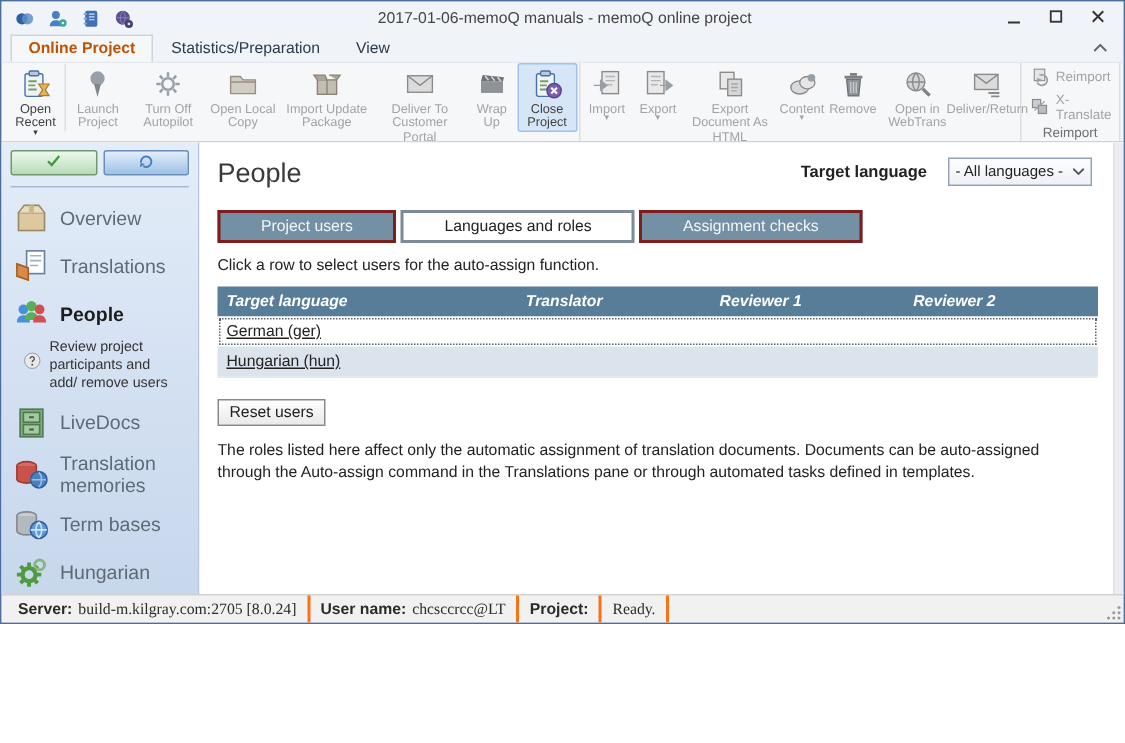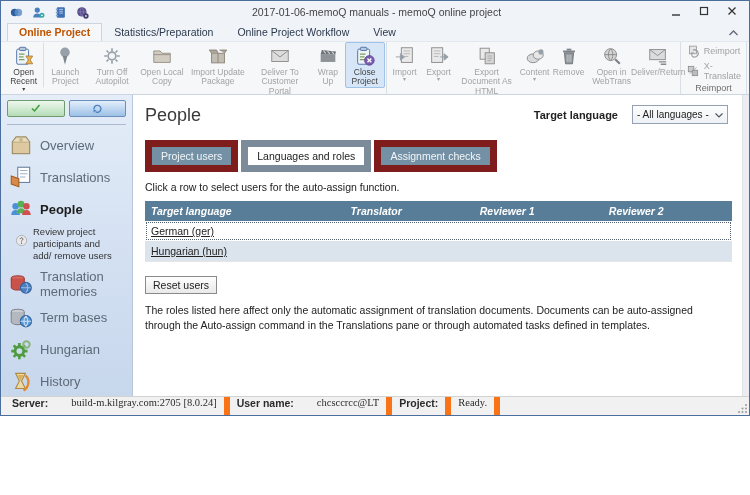--- a/index.html
+++ b/index.html
@@ -66,41 +66,41 @@
   .content-header { display:flex; align-items:flex-start; }
   .page-title { font-size:18px; color:#3a3a3a; font-weight:normal; }
   .tl-box { margin-left:auto; display:flex; align-items:center; gap:14px; padding-right:10px; }
   .tl-label { font-weight:bold; font-size:11px; color:#222; }
   .tl-select { width:96px; height:19px; border:1px solid #93a1b2; background:linear-gradient(180deg,#fcfdfe,#eef1f5);
                display:flex; align-items:center; font-size:10px; color:#222; padding:0 4px; }
   .tl-select .tl-caret { margin-left:auto; }
   .tl-select svg { width:8px; height:5px; }
 
   .page-tabs { display:flex; gap:3px; margin-top:14px; }
-  .ptab { padding:3px 9px; font-size:10.5px; background:#7390a5; color:#f2f6f9; border:7px solid #7f1d1d; cursor:default; }
+  .ptab { padding:3px 27px; font-size:10.5px; background:#7390a5; color:#f2f6f9; border:2px solid #7f1d1d; cursor:default; }
   .ptab.active { background:#fff; color:#222; border-color:#7c8b99; }
 
   .hint { margin-top:9px; font-size:10.5px; color:#222; }
 
   .grid { margin-top:8px; margin-right:6px; border-bottom:1px solid #e6e6e6; }
   .grid-header { display:grid; grid-template-columns:34% 22% 22% 22%; background:#587d98; }
   .grid-header .hcell { color:#fff; font-weight:bold; font-style:italic; font-size:10.5px; padding:4px 6px; }
   .grid-row { display:grid; grid-template-columns:34% 22% 22% 22%; height:20px; align-items:center; }
   .grid-row .cell { font-size:10.5px; color:#222; padding:0 6px; overflow:hidden; white-space:nowrap;text-decoration:underline; }
   .grid-row.selected { background:#fff; outline:1px dotted #55616e; outline-offset:-2px; }
   .grid-row.alt { background:#dbe3ed; }
 
   .reset-btn { margin-top:14px; font-size:10.5px; color:#222; background:linear-gradient(180deg,#fefefe,#e9e9e9);
                border:1px solid #8a8a8a; padding:2px 7px; cursor:default; }
   .note { margin-top:9px; font-size:10.5px; color:#222; line-height:1.45; max-width:600px; width:96%; }
 
   
   .statusbar { height:19px; flex:0 0 auto; background:#f1f1f1; border-top:1px solid #d2d2d2;
                display:flex; align-items:center; font-size:10.5px; padding:0 4px; position:relative; }
-  .seg { display:flex; align-items:flex-start; padding:0 7px; height:100%; border-right:6px solid #f97316; gap:23px; }
+  .seg { display:flex; align-items:center; padding:0 7px; height:100%; border-right:2px solid #f97316; gap:4px; }
   .seg .seg-label { font-weight:bold; color:#2b2b2b; }
   .seg .seg-value { color:#2b2b2b;font-family:Liberation Serif, serif; }
   .grip { position:absolute; right:1px; bottom:1px; }
   .grip svg { width:11px; height:11px; display:block; }
 </style>
 </head>
 <body>
 
 <div class="window">
 
@@ -154,21 +154,20 @@
           <span class="wicon"><svg viewBox="0 0 10 10">
               <path d="M1.5 1.5l7 7M8.5 1.5l-7 7" stroke="#333" stroke-width="1.3"></path>
             </svg></span>
         </div>
       </div>
   </div>
 
   <div class="tabrow" id="tabrow">
       <div class="rtab active">Online Project</div>
       <div class="rtab">Statistics/Preparation</div>
-      <div class="rtab">Online Project Workflow</div>
       <div class="rtab">View</div>
       <div class="collapse-btn">
         <span class="cicon"><svg viewBox="0 0 9 6">
             <path d="M0.5 5 L4.5 1 L8.5 5" fill="none" stroke="#667" stroke-width="1.3"></path>
           </svg></span>
       </div>
     </div>
 
   <div class="ribbon" id="ribbon">
       <div class="rgroup">
@@ -411,20 +410,31 @@
         </div>
         <div class="side-desc">
           <span class="hicon">
             <svg viewBox="0 0 24 24">
               <circle cx="12" cy="12" r="9.5" fill="#e9e9e9" stroke="#8a8a8a"></circle>
               <path d="M9.5 9.5a2.5 2.5 0 1 1 3.8 2.1c-0.9 0.6-1.3 1-1.3 2.2" fill="none" stroke="#555" stroke-width="1.7"></path>
               <circle cx="12" cy="17" r="1.2" fill="#555"></circle>
             </svg>
           </span>
           <div class="dtext">Review project participants and add/ remove users</div>
+        </div>
+        <div class="side-item">
+          <span class="sicon">
+            <svg viewBox="0 0 24 24">
+              <rect x="5" y="3.5" width="14" height="17" fill="#7fae7f" stroke="#4f7a4f"></rect>
+              <rect x="7" y="5.5" width="10" height="6" fill="#a3c9a3" stroke="#4f7a4f"></rect>
+              <rect x="7" y="13" width="10" height="6" fill="#a3c9a3" stroke="#4f7a4f"></rect>
+              <path d="M10.5 8.5h3M10.5 16h3" stroke="#3f663f" stroke-width="1.3"></path>
+            </svg>
+          </span>
+          <span class="slabel">LiveDocs</span>
         </div>
         <div class="side-item">
           <span class="sicon">
             <svg viewBox="0 0 24 24">
               <ellipse cx="9" cy="7" rx="6" ry="2.6" fill="#d46a62" stroke="#a03b34"></ellipse>
               <path d="M3 7v8c0 1.4 2.7 2.6 6 2.6s6-1.2 6-2.6V7" fill="#c9524a" stroke="#a03b34"></path>
               <circle cx="16.5" cy="15.5" r="5" fill="#4a7fc0" stroke="#2f5f9e"></circle>
               <path d="M12 15.5h9M16.5 11c2.3 2.3 2.3 6.7 0 9" fill="none" stroke="#9dbce4"></path>
             </svg>
           </span>

